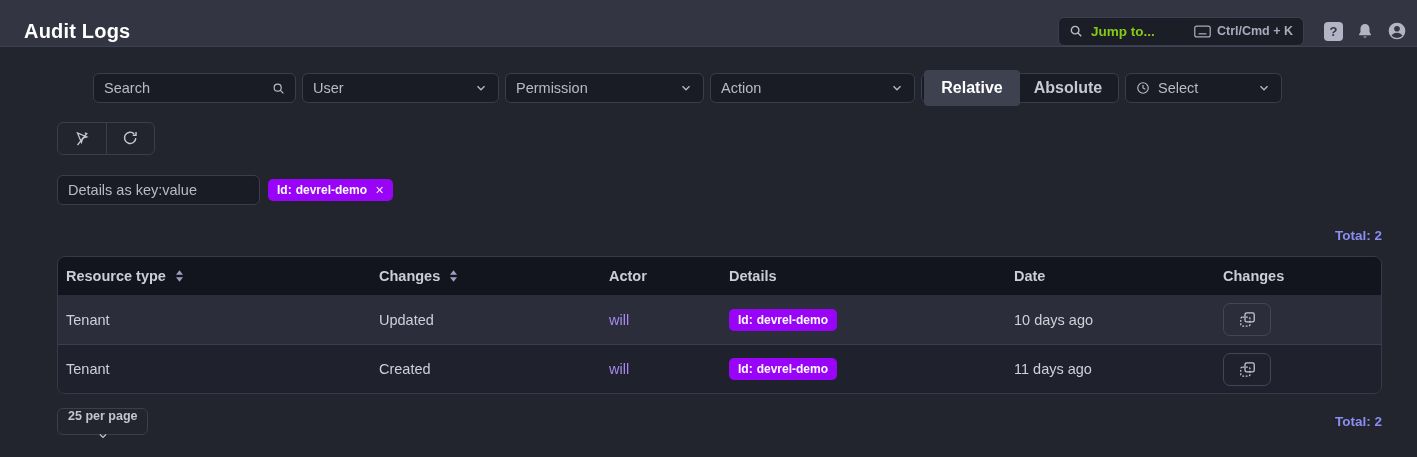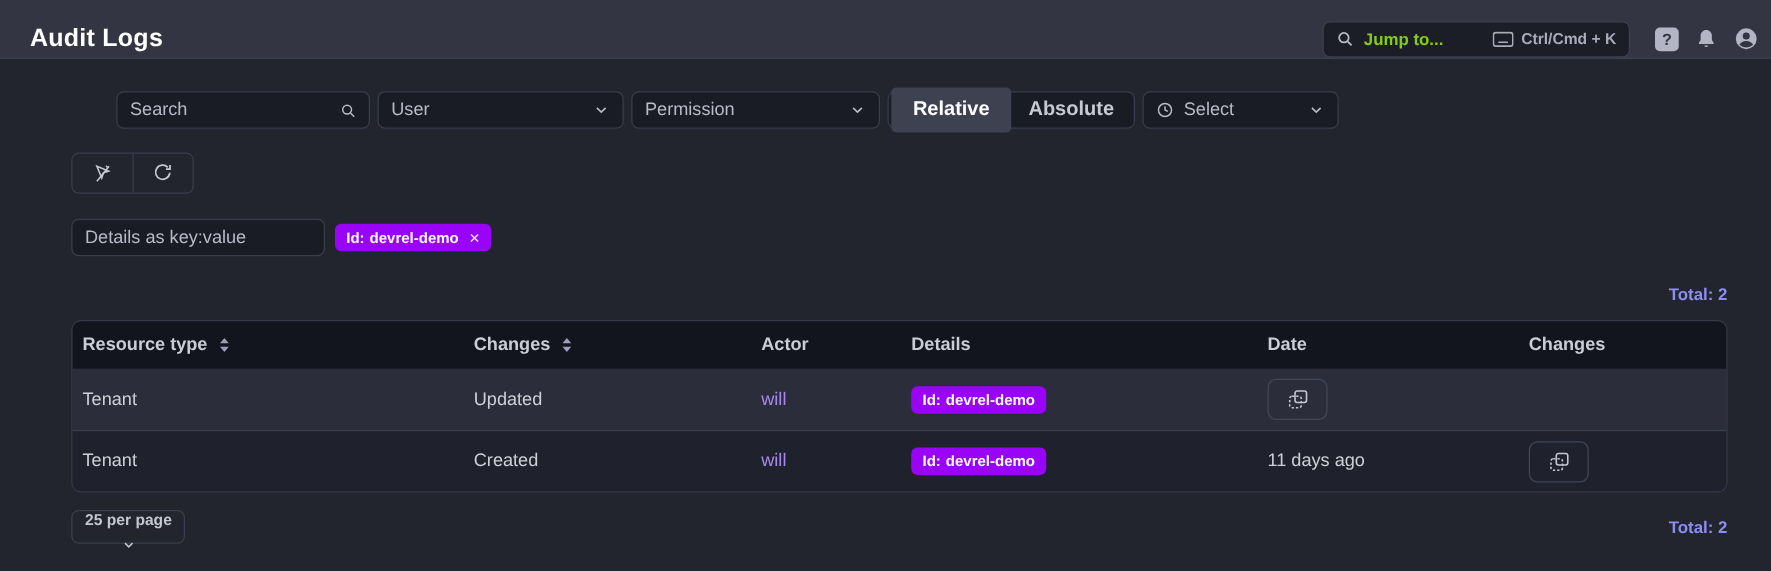--- a/index.html
+++ b/index.html
@@ -240,20 +240,28 @@
 
     <div class="control select w-perm">
       <span class="sel-label">Permission</span>
       <span>
         <svg width="14" height="14" viewBox="0 0 24 24" fill="none" stroke="#b9bac8" stroke-width="2.2">
             <polyline points="6 9 12 15 18 9"></polyline>
           </svg>
       </span>
     </div>
 
+    <div class="control select w-action">
+      <span class="sel-label">Action</span>
+      <span>
+        <svg width="14" height="14" viewBox="0 0 24 24" fill="none" stroke="#b9bac8" stroke-width="2.2">
+            <polyline points="6 9 12 15 18 9"></polyline>
+          </svg>
+      </span>
+    </div>
 
     <div class="seg">
       <button class="seg-opt selected">Relative</button>
       <button class="seg-opt">Absolute</button>
     </div>
 
     <div class="control select w-time">
       <span style="display:flex;align-items:center;gap:8px;">
         <span>
           <svg width="14" height="14" viewBox="0 0 24 24" fill="none" stroke="#b9bac8" stroke-width="2">
@@ -341,20 +349,21 @@
     <div class="trow tbody-row odd">
       <div class="tcell">Tenant</div>
       <div class="tcell">Updated</div>
       <div class="tcell"><a class="actor-link">will</a></div>
       <div class="tcell">
         <span class="chip">
           <span class="chip-key">Id:</span>
           <span class="chip-val">devrel-demo</span>
         </span>
       </div>
+      <div class="tcell">10 days ago</div>
       <div class="tcell">
         <button class="copy-btn">
           <span>
             <svg width="17" height="17" viewBox="0 0 24 24" fill="none" stroke="#c6c7d2" stroke-width="1.8">
                 <rect x="8.5" y="2.5" width="13" height="13" rx="2.5"></rect>
                 <rect x="2.5" y="8.5" width="13" height="13" rx="2.5" stroke-dasharray="2.6 2.2"></rect>
               </svg>
           </span>
         </button>
       </div>

